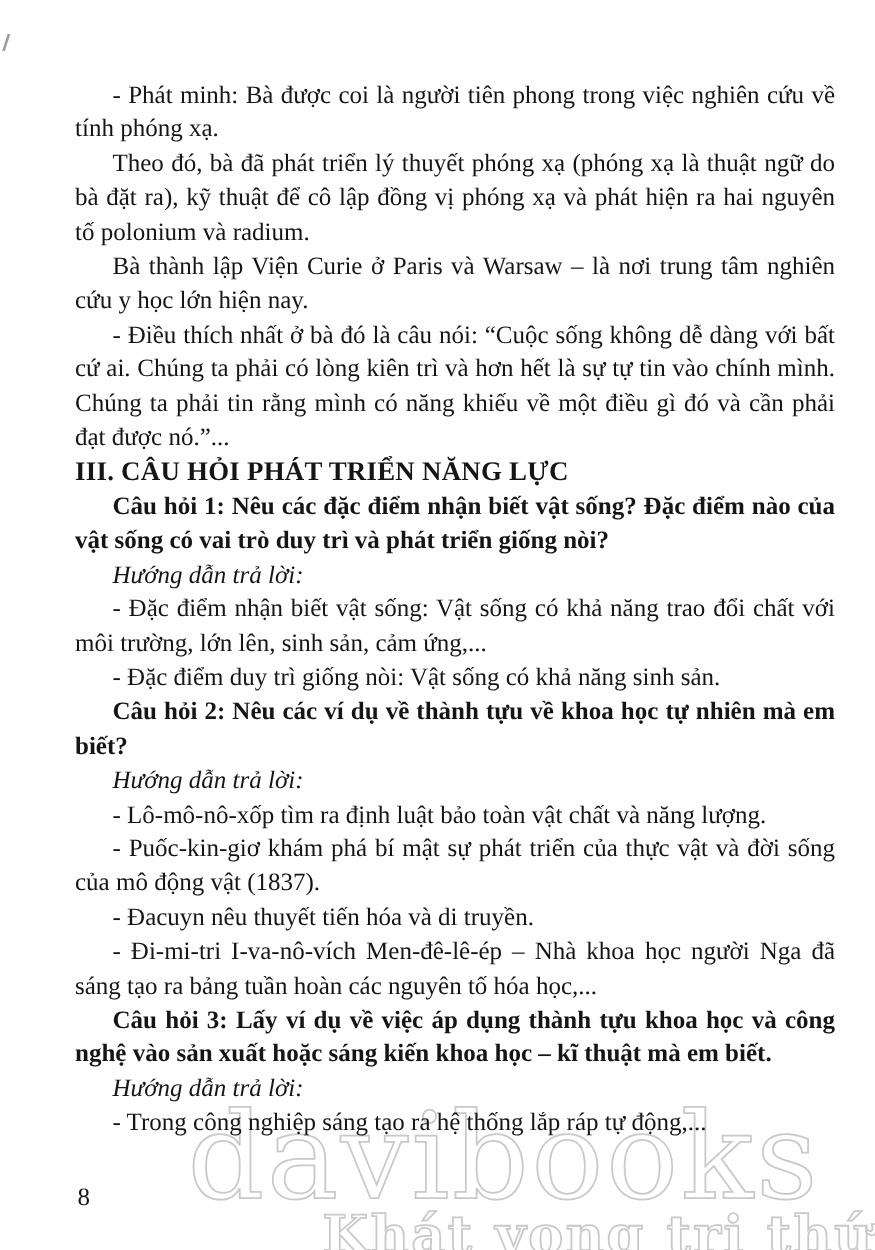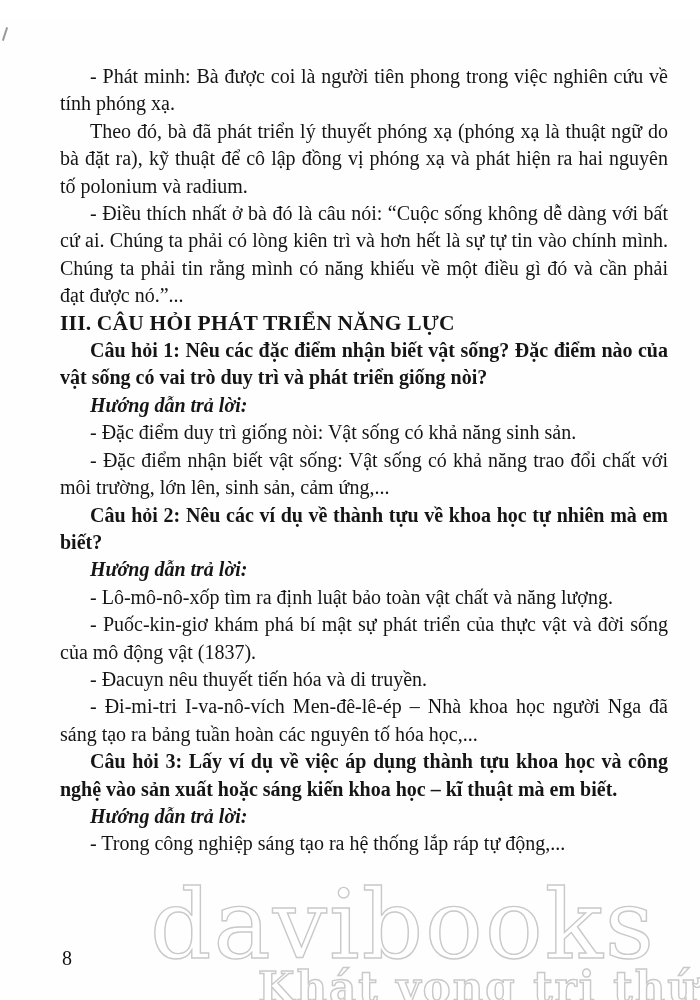--- a/index.html
+++ b/index.html
@@ -24,21 +24,21 @@
     text-align:justify;
     z-index:2;
   }
   .body-text p { margin:0; text-indent:30px; }
   .section-heading {
     font-weight:bold; font-size:21.5px; line-height:27.4px;
     text-indent:0 !important;
     letter-spacing:0.2px;
   }
   .q-bold { font-weight:bold; }
-  .guide { font-weight:bold; font-style:italic; }
+  .guide { font-weight:normal; font-style:italic; }
   .quote-seg { }
   .page-number {
     position:absolute; left:62px; top:928px;
     font-size:20px; z-index:3;
   }
   .watermark {
     position:absolute; z-index:1;
     font-family:"DejaVu Serif", serif;
     color:#e7e7e7;
     user-select:none;
@@ -63,29 +63,30 @@
 <body>
 
 <div class="page">
 
   <div class="scan-mark"></div>
 
   <div class="body-text">
 
     <p>- Phát minh: Bà được coi là người tiên phong trong việc nghiên cứu về tính phóng xạ.</p>
     <p>Theo đó, bà đã phát triển lý thuyết phóng xạ (phóng xạ là thuật ngữ do bà đặt ra), kỹ thuật để cô lập đồng vị phóng xạ và phát hiện ra hai nguyên tố polonium và radium.</p>
+    <p>Bà thành lập Viện Curie ở Paris và Warsaw – là nơi trung tâm nghiên cứu y học lớn hiện nay.</p>
 
     <p><span>- Điều thích nhất ở bà đó là câu nói: </span><span class="quote-seg">“Cuộc sống không dễ dàng với bất cứ ai. Chúng ta phải có lòng kiên trì và hơn hết là sự tự tin vào chính mình. Chúng ta phải tin rằng mình có năng khiếu về một điều gì đó và cần phải đạt được nó.”...</span></p>
 
     <p class="section-heading">III. CÂU HỎI PHÁT TRIỂN NĂNG LỰC</p>
 
     <p class="q-bold">Câu hỏi 1: Nêu các đặc điểm nhận biết vật sống? Đặc điểm nào của vật sống có vai trò duy trì và phát triển giống nòi?</p>
     <p class="guide">Hướng dẫn trả lời:</p>
+    <p>- Đặc điểm nhận biết vật sống: Vật sống có khả năng trao đổi chất với môi trường, lớn lên, sinh sản, cảm ứng,...</p>
     <p>- Đặc điểm duy trì giống nòi: Vật sống có khả năng sinh sản.</p>
-    <p>- Đặc điểm nhận biết vật sống: Vật sống có khả năng trao đổi chất với môi trường, lớn lên, sinh sản, cảm ứng,...</p>
 
     <p class="q-bold">Câu hỏi 2: Nêu các ví dụ về thành tựu về khoa học tự nhiên mà em biết?</p>
     <p class="guide">Hướng dẫn trả lời:</p>
     <p>- Lô-mô-nô-xốp tìm ra định luật bảo toàn vật chất và năng lượng.</p>
     <p>- Puốc-kin-giơ khám phá bí mật sự phát triển của thực vật và đời sống của mô động vật (1837).</p>
     <p>- Đacuyn nêu thuyết tiến hóa và di truyền.</p>
     <p>- Đi-mi-tri I-va-nô-vích Men-đê-lê-ép – Nhà khoa học người Nga đã sáng tạo ra bảng tuần hoàn các nguyên tố hóa học,...</p>
 
     <p class="q-bold">Câu hỏi 3: Lấy ví dụ về việc áp dụng thành tựu khoa học và công nghệ vào sản xuất hoặc sáng kiến khoa học – kĩ thuật mà em biết.</p>
     <p class="guide">Hướng dẫn trả lời:</p>

